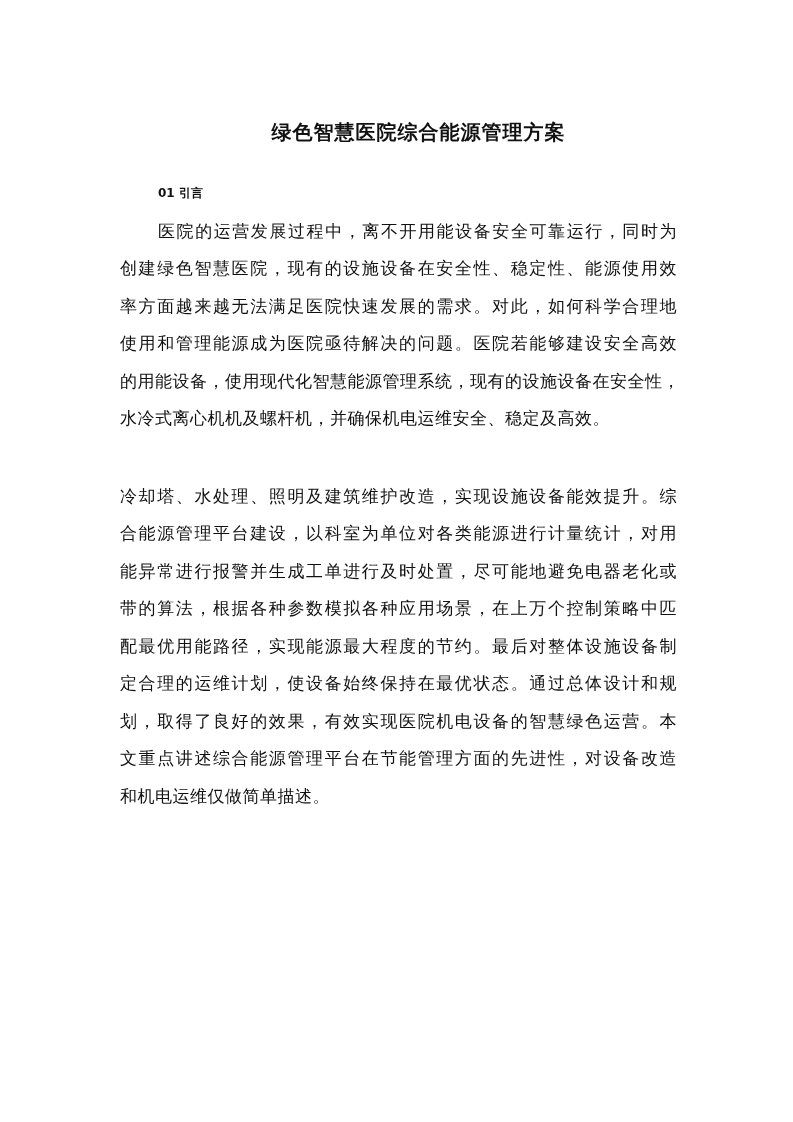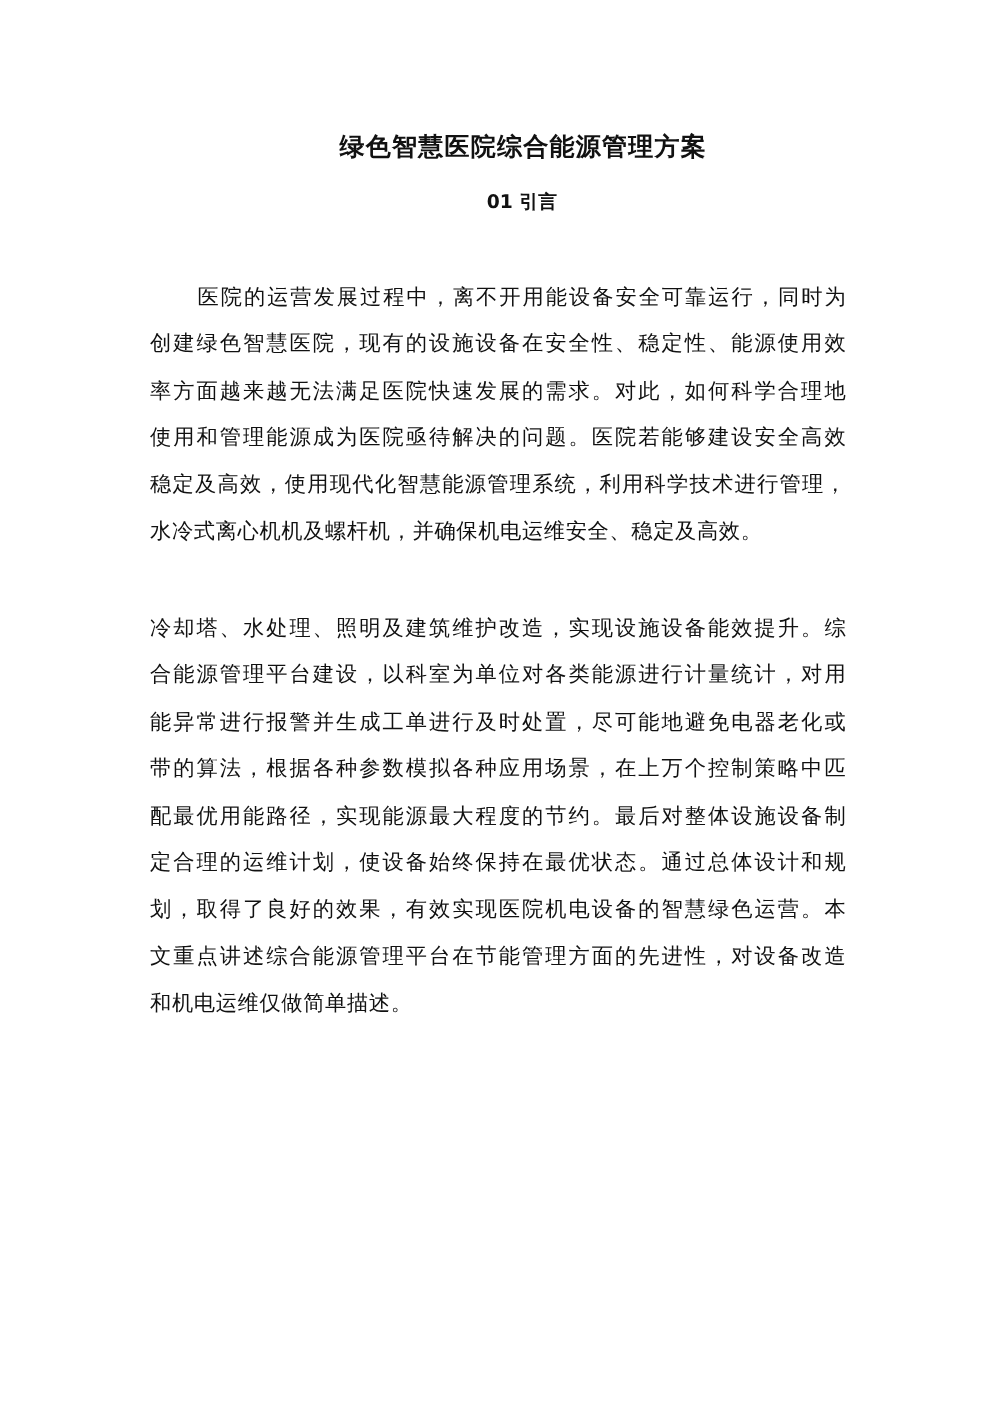--- a/index.html
+++ b/index.html
@@ -19,67 +19,66 @@
       position: absolute;
       left: 120px;
       top: 100px;
       width: 557px;
     }
     .title {
       text-align: center;
       font-size: 20px;
       font-weight: bold;
       letter-spacing: 1px;
-      margin: 0;
+      margin: 16px;
       height: 36px;
       line-height: 36px;
-      font-family: Liberation Serif, serif;
+      font-family: Liberation Mono, monospace;
       padding-left: 40px;
     }
     .heading {
-      font-size: 15px;
+      font-size: 12px;
       font-weight: bold;
       margin: 0;
       padding-left: 38px;
       line-height: 37.5px;
       height: 37.5px;
       font-family: "DejaVu Sans", "Liberation Sans", sans-serif;
-      text-align: center;
     }
     .line {
       display: block;
       white-space: nowrap;
       text-align: justify;
       text-align-last: justify;
       height: 37.5px;
       line-height: 37.5px;
       font-size: 17px;
       letter-spacing: 0.5px;
     }
-    .line.first { padding-left: 38px; margin-top: 39px; }
+    .line.first { padding-left: 38px; }
     .line.last { text-align-last: left; }
     .gap-1 { height: 7px; }
     .gap-2 { height: 40px; }
   </style>
 </head>
 <body>
 
 <div class="page">
   <h1 class="title">绿色智慧医院综合能源管理方案</h1>
 
   <div class="gap-1"></div>
 
   <section>
     <h2 class="heading">01 引言</h2>
     <div>
       <span class="line first">医院的运营发展过程中，离不开用能设备安全可靠运行，同时为</span>
       <span class="line">创建绿色智慧医院，现有的设施设备在安全性、稳定性、能源使用效</span>
       <span class="line">率方面越来越无法满足医院快速发展的需求。对此，如何科学合理地</span>
       <span class="line">使用和管理能源成为医院亟待解决的问题。医院若能够建设安全高效</span>
-      <span class="line">稳定及高效，使用现代化智慧能源管理系统，利用科学技术进行管理，</span>
+      <span class="line">的用能设备，使用现代化智慧能源管理系统，现有的设施设备在安全性，</span>
       <span class="line last">水冷式离心机机及螺杆机，并确保机电运维安全、稳定及高效。</span>
     </div>
   </section>
 
   <div class="gap-2"></div>
 
   <section>
     <div>
       <span class="line">冷却塔、水处理、照明及建筑维护改造，实现设施设备能效提升。综</span>
       <span class="line">合能源管理平台建设，以科室为单位对各类能源进行计量统计，对用</span>

